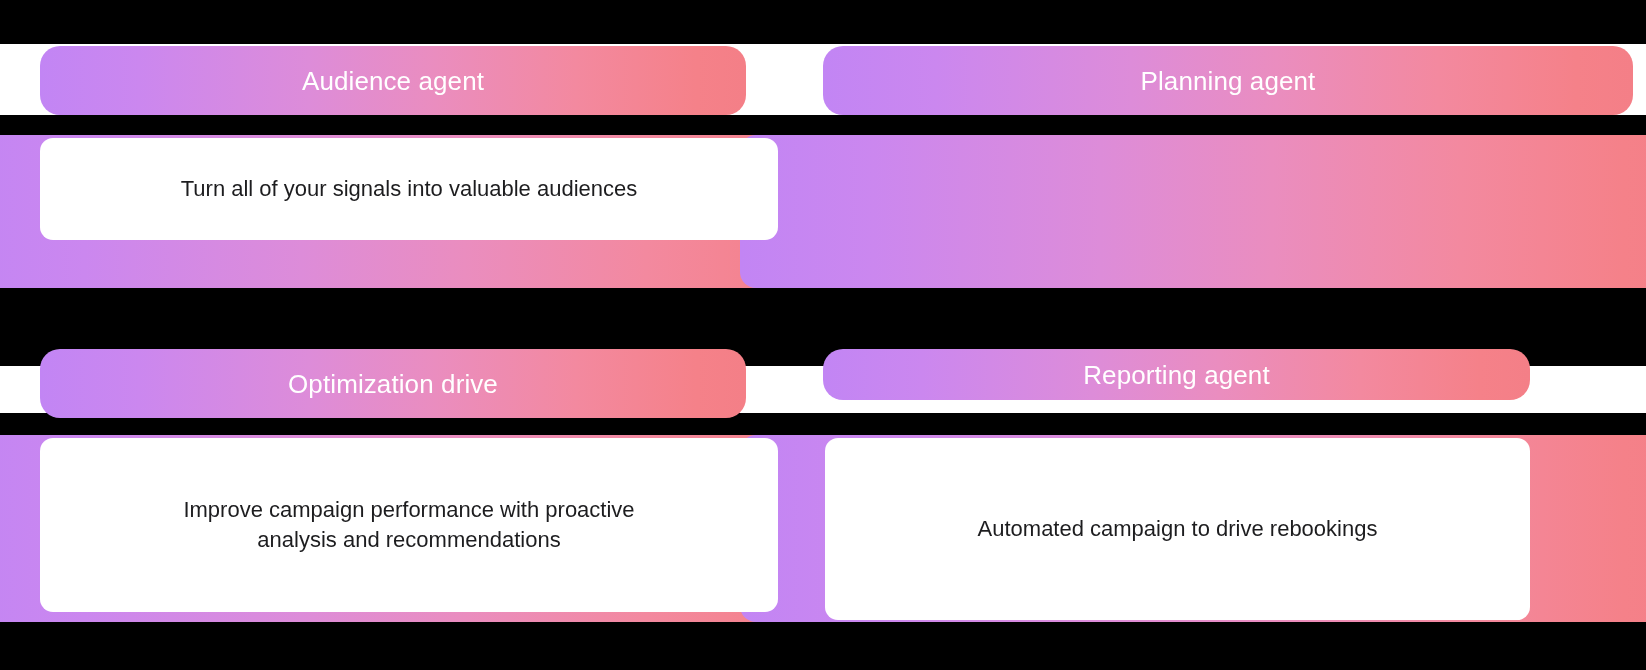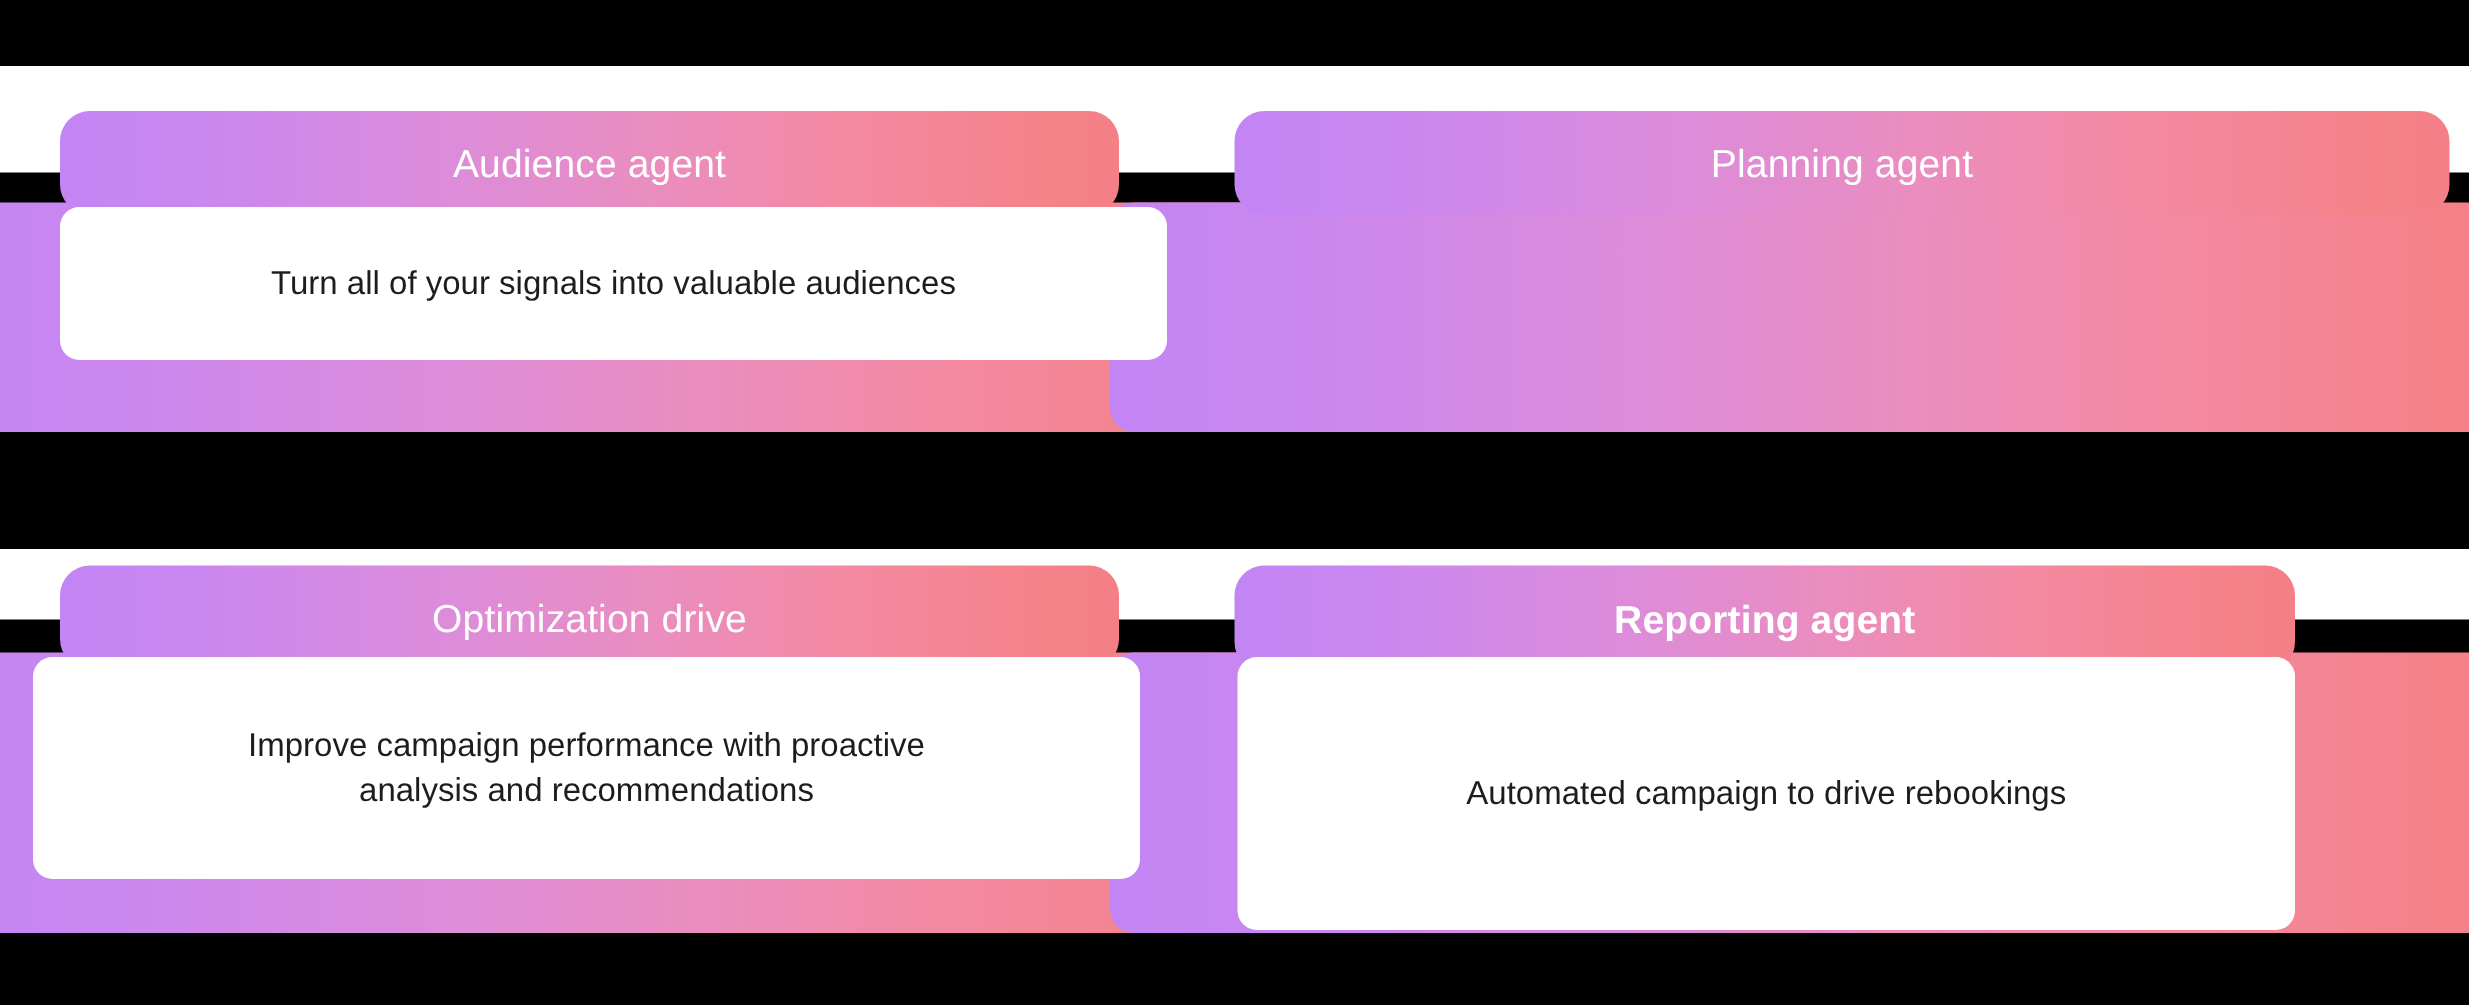--- a/index.html
+++ b/index.html
@@ -40,34 +40,33 @@
     justify-content: center;
     box-sizing: border-box;
     background: linear-gradient(90deg,
         #c285f4 0%,
         #cb87ef 14%,
         #dd8cd9 38%,
         #ea8dbf 56%,
         #f3899f 76%,
         #f58189 93%,
         #f47f87 100%);
-    margin-top: 28px;
   }
   .agent-pill .pill-label {
     color: #ffffff;
     font-size: 26px;
     line-height: 1;
     letter-spacing: .1px;
     white-space: nowrap;
   }
 
   .agent-pill.p-1 { left: 40px;  top: 46px;  width: 706px; height: 69px; }
   .agent-pill.p-2 { left: 823px; top: 46px;  width: 810px; height: 69px; }
   .agent-pill.p-3 { left: 40px;  top: 349px; width: 706px; height: 69px; }
-  .agent-pill.p-4 { left: 823px; top: 349px; width: 707px; height: 71px; font-weight: bold; }
+  .agent-pill.p-4 { left: 823px; top: 349px; width: 707px; height: 51px; }
 
   
   .agent-frame {
     position: absolute;
     border-radius: 16px;
     background: linear-gradient(90deg,
         #c285f4 0%,
         #cb87ef 14%,
         #dd8cd9 38%,
         #ea8dbf 56%,
@@ -94,21 +93,21 @@
   .agent-card .card-text {
     color: #1d1d1f;
     font-size: 22px;
     line-height: 1.36;
     text-align: center;
     white-space: pre-line;
   }
 
   .agent-card.c-1 { left: 40px;  top: 138px; width: 738px; height: 102px; }
   .agent-card.c-2 { left: 825px; top: 138px; width: 705px; height: 146px; }
-  .agent-card.c-3 { left: 22px;  top: 438px; width: 738px; height: 148px; }
+  .agent-card.c-3 { left: 40px;  top: 438px; width: 738px; height: 174px; }
   .agent-card.c-4 { left: 825px; top: 438px; width: 705px; height: 182px; }
 </style>
 </head>
 <body>
 
 <div class="stage">
 
   <div class="header-band row-1"></div>
   <div class="header-band row-2"></div>
 

